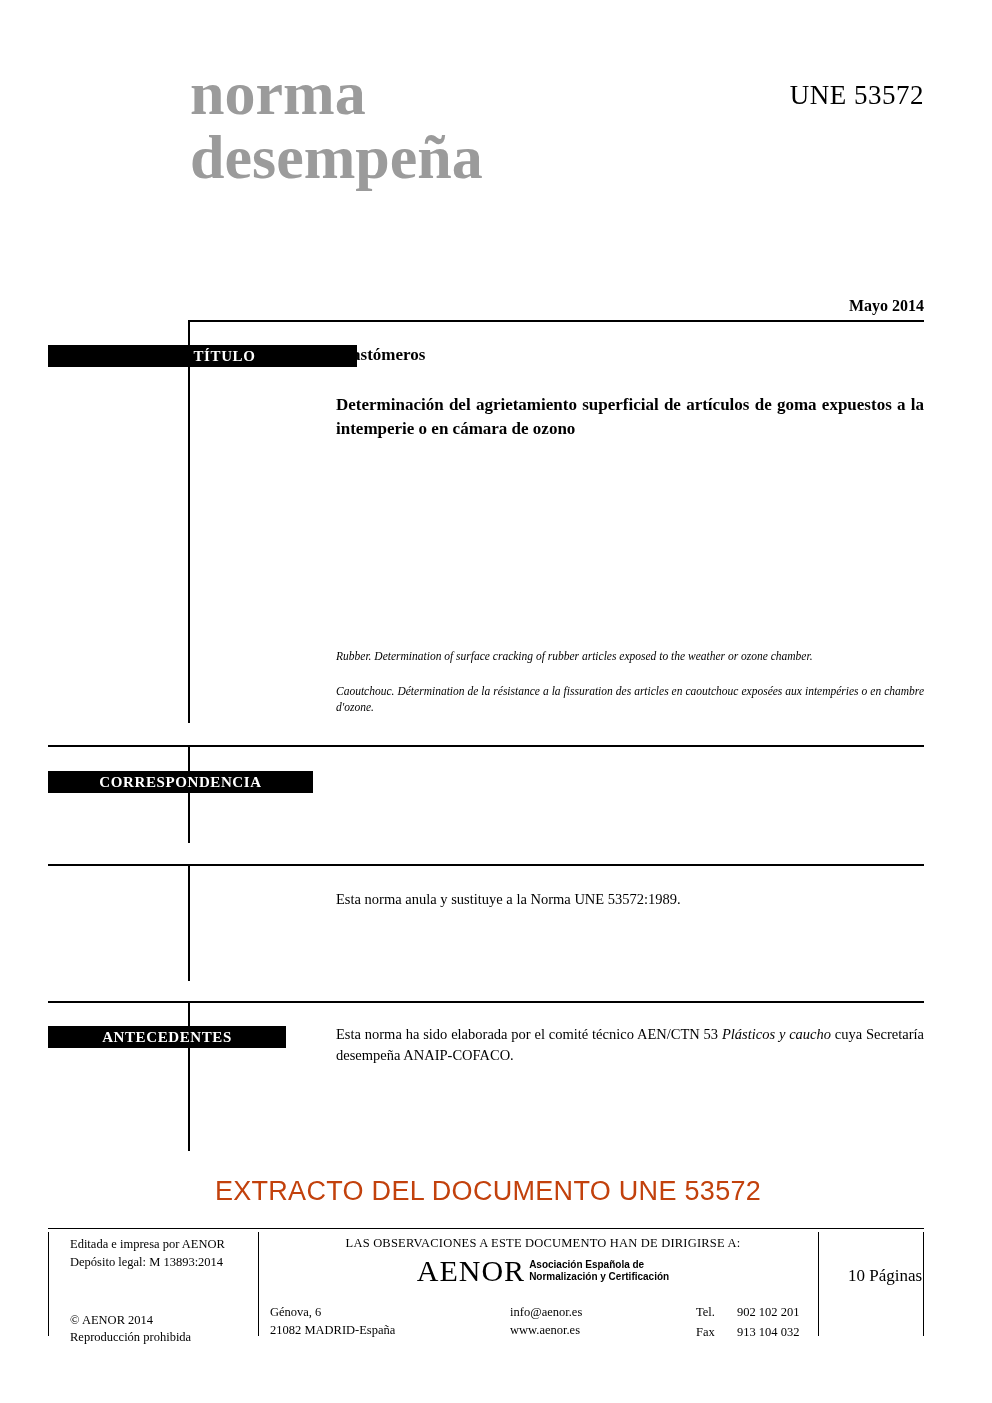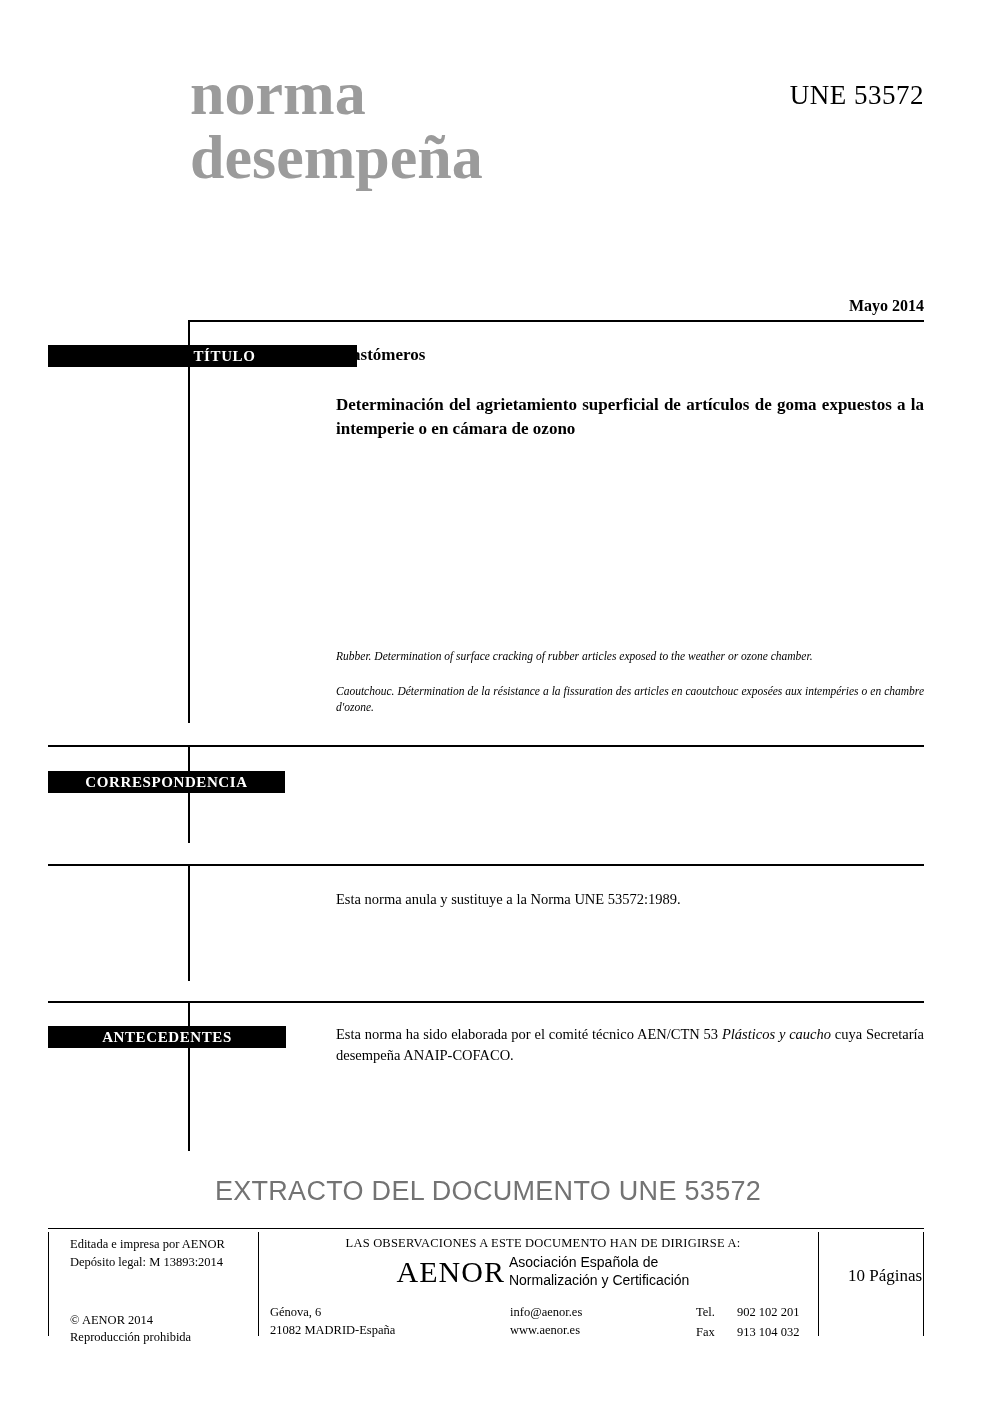--- a/index.html
+++ b/index.html
@@ -122,21 +122,21 @@
     font-style: italic;
   }
 
   
   .extract {
     position: absolute;
     left: 0;
     right: 16px;
     top: 1176px;
     text-align: center;
-    color: #737373;
+    color: #c2410c;
     font-family: "Liberation Sans", sans-serif;
     font-size: 27px;
     letter-spacing: 0.3px;
   }
 
   
   .footer-rule-top {
     position: absolute;
     left: 48px;
     right: 68px;
@@ -189,22 +189,22 @@
     display: inline-block;
     font-size: 30px;
     letter-spacing: 1px;
     vertical-align: middle;
   }
   .aenor-sub {
     display: inline-block;
     vertical-align: middle;
     text-align: left;
     font-family: "Liberation Sans", sans-serif;
-    font-size: 14px;
-    font-weight: normal;
+    font-size: 10px;
+    font-weight: bold;
     line-height: 1.25;
     color: #000;
   }
   .f-addr {
     position: absolute;
     left: 222px;
     top: 76px;
     font-size: 12.5px;
     line-height: 1.42;
   }
@@ -258,21 +258,21 @@
   <div class="tag" style="top:345px;width:265px;padding-left:44px;">TÍTULO</div>
   <div class="content" style="top:345px;">
     <div class="title-sub">Elastómeros</div>
     <div class="title-main">Determinación del agrietamiento superficial de artículos de goma expuestos a la intemperie o en cámara de ozono</div>
   </div>
   <div class="content" style="top:648px;">
     <div class="alt-title">Rubber. Determination of surface cracking of rubber articles exposed to the weather or ozone chamber.</div>
     <div class="alt-title">Caoutchouc. Détermination de la résistance a la fissuration des articles en caoutchouc exposées aux intempéries o en chambre d'ozone.</div>
   </div>
 
-  <div class="tag" style="top:771px;width:237px;">CORRESPONDENCIA</div>
+  <div class="tag" style="top:771px;width:265px;">CORRESPONDENCIA</div>
   <div class="content" style="top:771px;">
     <div class="body-text"></div>
   </div>
 
   <div class="content" style="top:889px;">
     <div class="body-text">Esta norma anula y sustituye a la Norma UNE 53572:1989.</div>
   </div>
 
   <div class="tag" style="top:1026px;width:238px;">ANTECEDENTES</div>
   <div class="content" style="top:1024px;">

